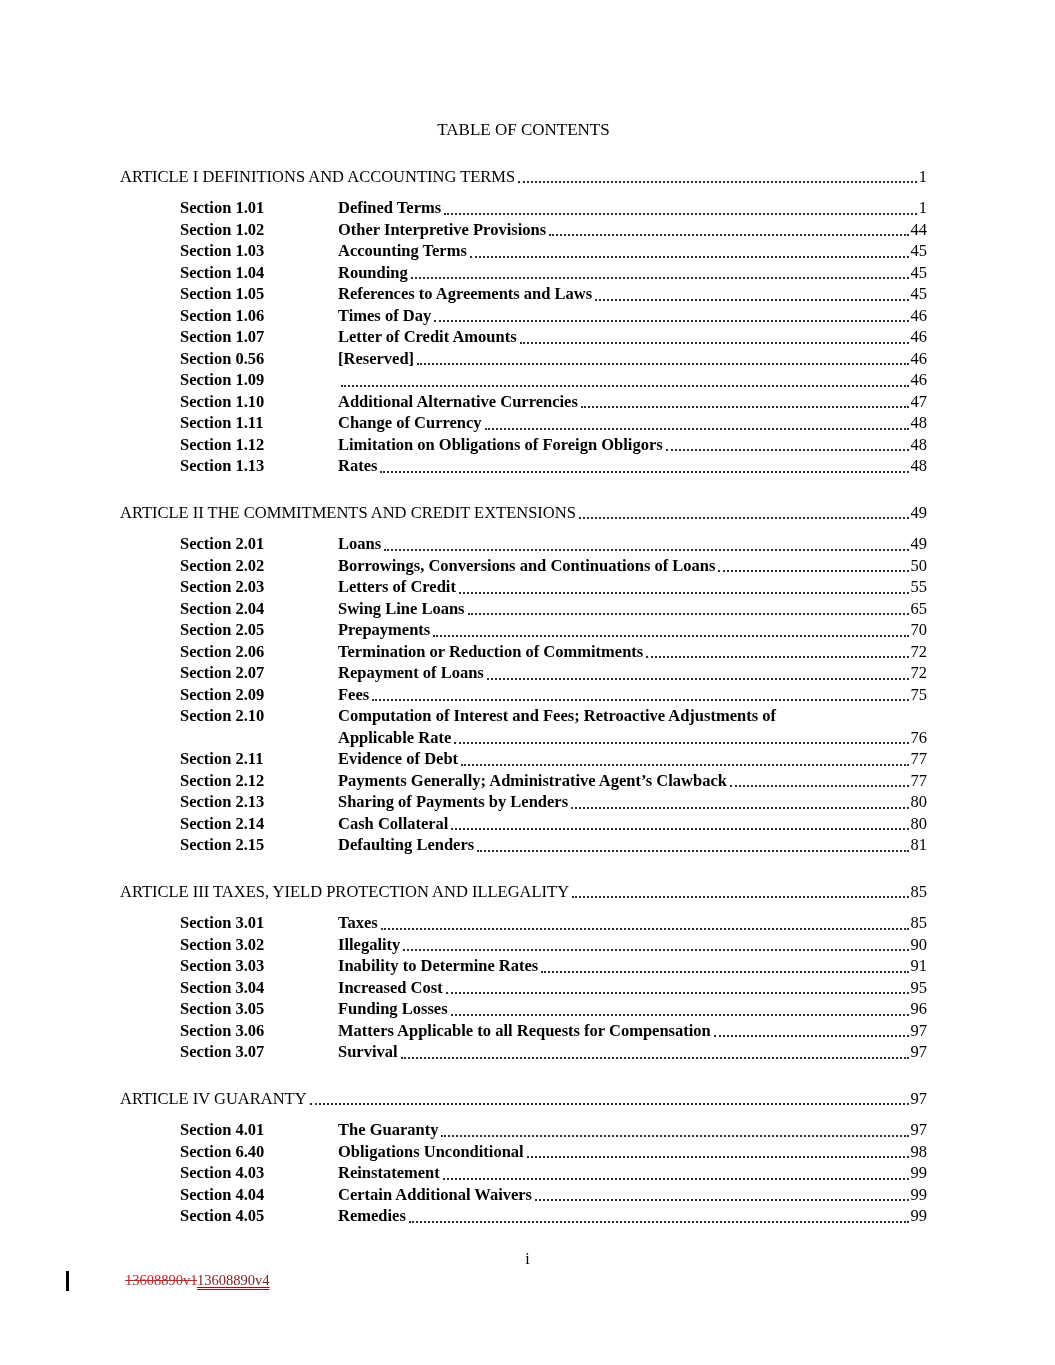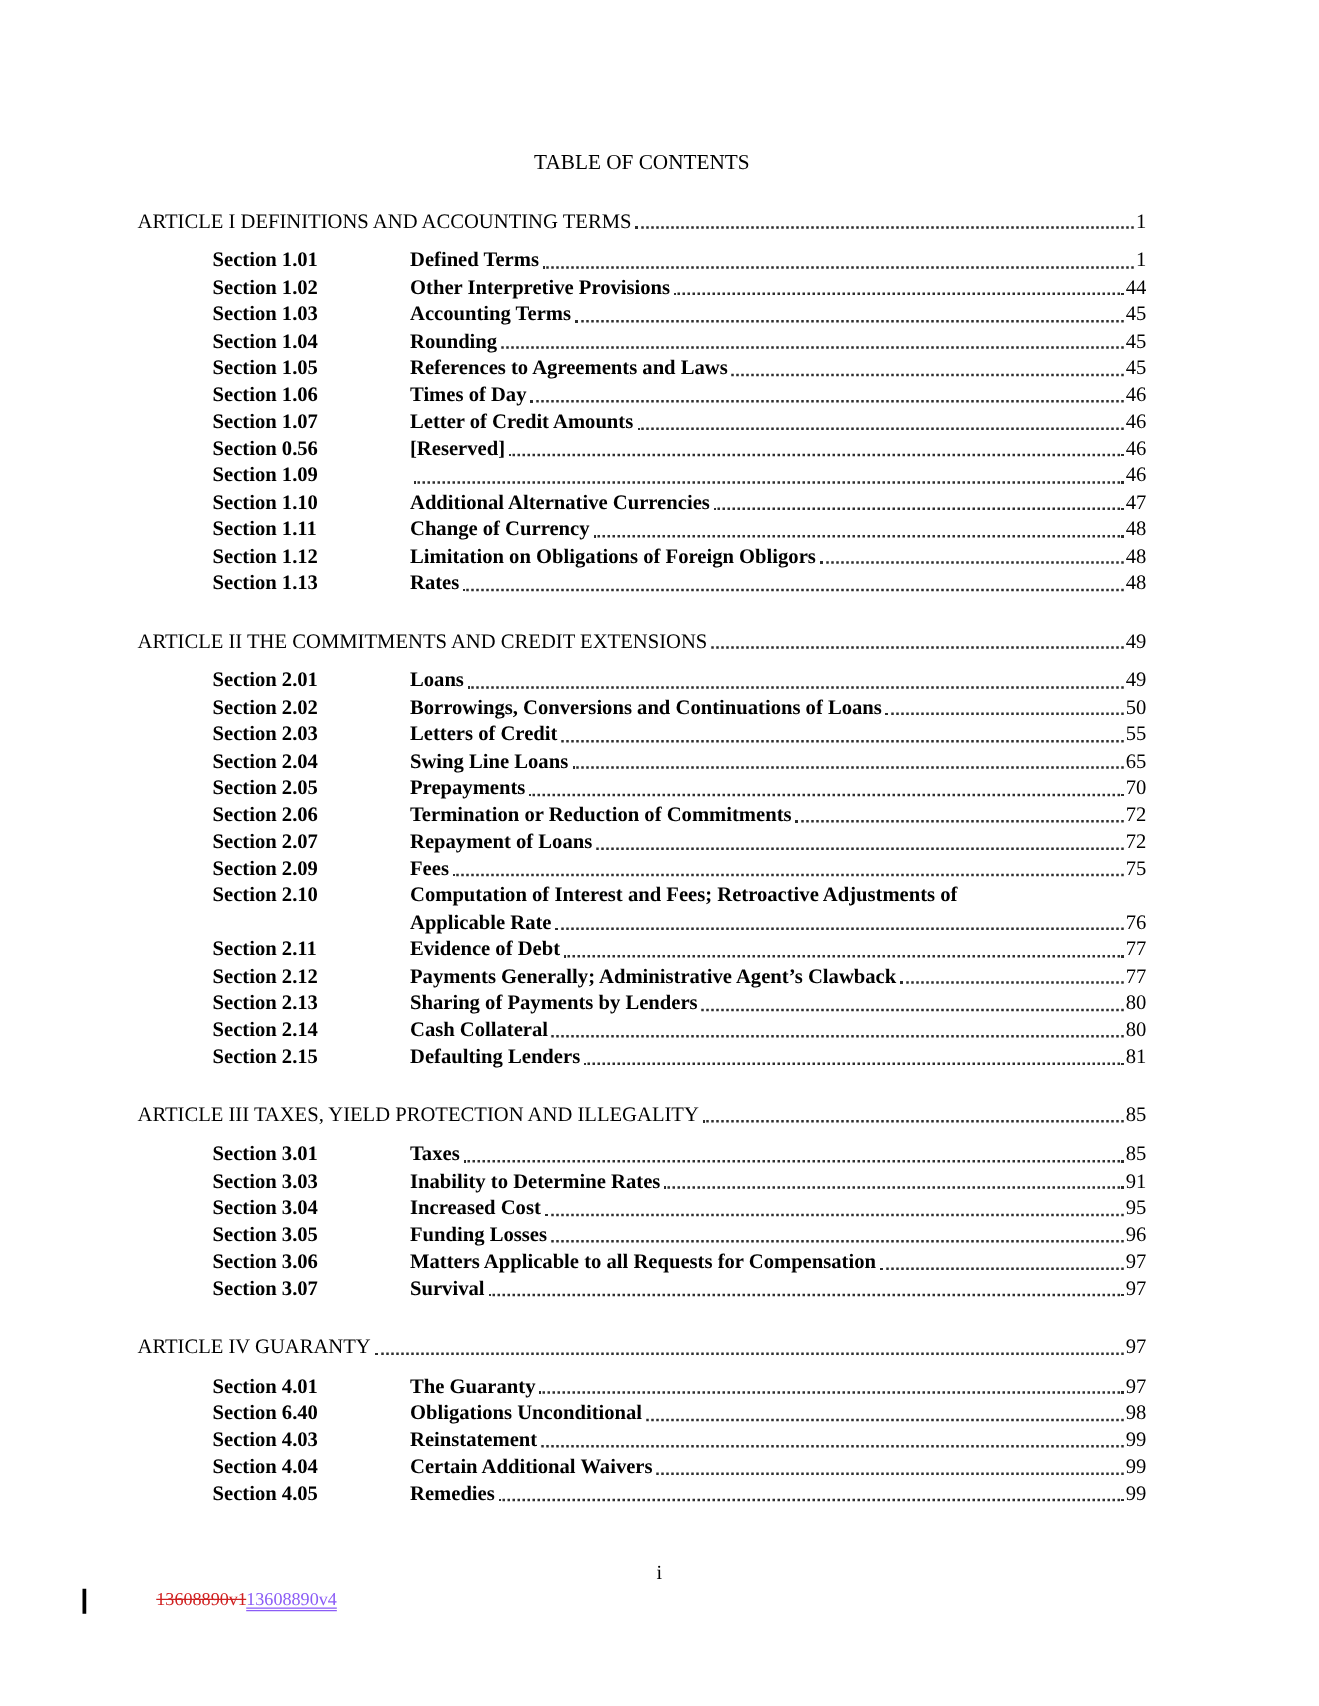--- a/index.html
+++ b/index.html
@@ -7,21 +7,21 @@
     position: relative;
     width: 1055px;
     height: 1365px;
     background: #ffffff;
     color: #000000;
     font-family: "Liberation Serif", serif;
     overflow: hidden;
   }
   .content {
     position: absolute;
-    left: 110px;
+    left: 120px;
     top: 119px;
     width: 807px;
   }
   .doc-title {
     text-align: center;
     font-size: 17px;
     font-weight: normal;
     line-height: 21.5px;
     margin: 0 0 10px 0;
   }
@@ -260,20 +260,26 @@
           <span class="leader"></span>
           <span class="pg">85</span>
         </div>
         <div class="row section">
           <span class="secnum">Section 3.01</span>
           <span class="sectitle">Taxes</span>
           <span class="leader"></span>
           <span class="pg">85</span>
         </div>
         <div class="row section">
+          <span class="secnum">Section 3.02</span>
+          <span class="sectitle">Illegality</span>
+          <span class="leader"></span>
+          <span class="pg">90</span>
+        </div>
+        <div class="row section">
           <span class="secnum">Section 3.03</span>
           <span class="sectitle">Inability to Determine Rates</span>
           <span class="leader"></span>
           <span class="pg">91</span>
         </div>
         <div class="row section">
           <span class="secnum">Section 3.04</span>
           <span class="sectitle">Increased Cost</span>
           <span class="leader"></span>
           <span class="pg">95</span>
@@ -332,15 +338,15 @@
           <span class="pg">99</span>
         </div>
       </div>
   </div>
 
   <div class="footer-page-num">i</div>
 
   <div class="change-bar" style="background: rgb(0, 0, 0);"></div>
 
   <div class="versions">
-    <span class="deleted" style="color: rgb(208, 32, 32);">13608890v1</span><span class="inserted" style="color: #8b5cf6;">13608890v4</span>
+    <span class="deleted" style="color: rgb(208, 32, 32);">13608890v1</span><span class="inserted" style="color: #7f1d1d;">13608890v4</span>
   </div>
 </div>
 
 </body></html>

